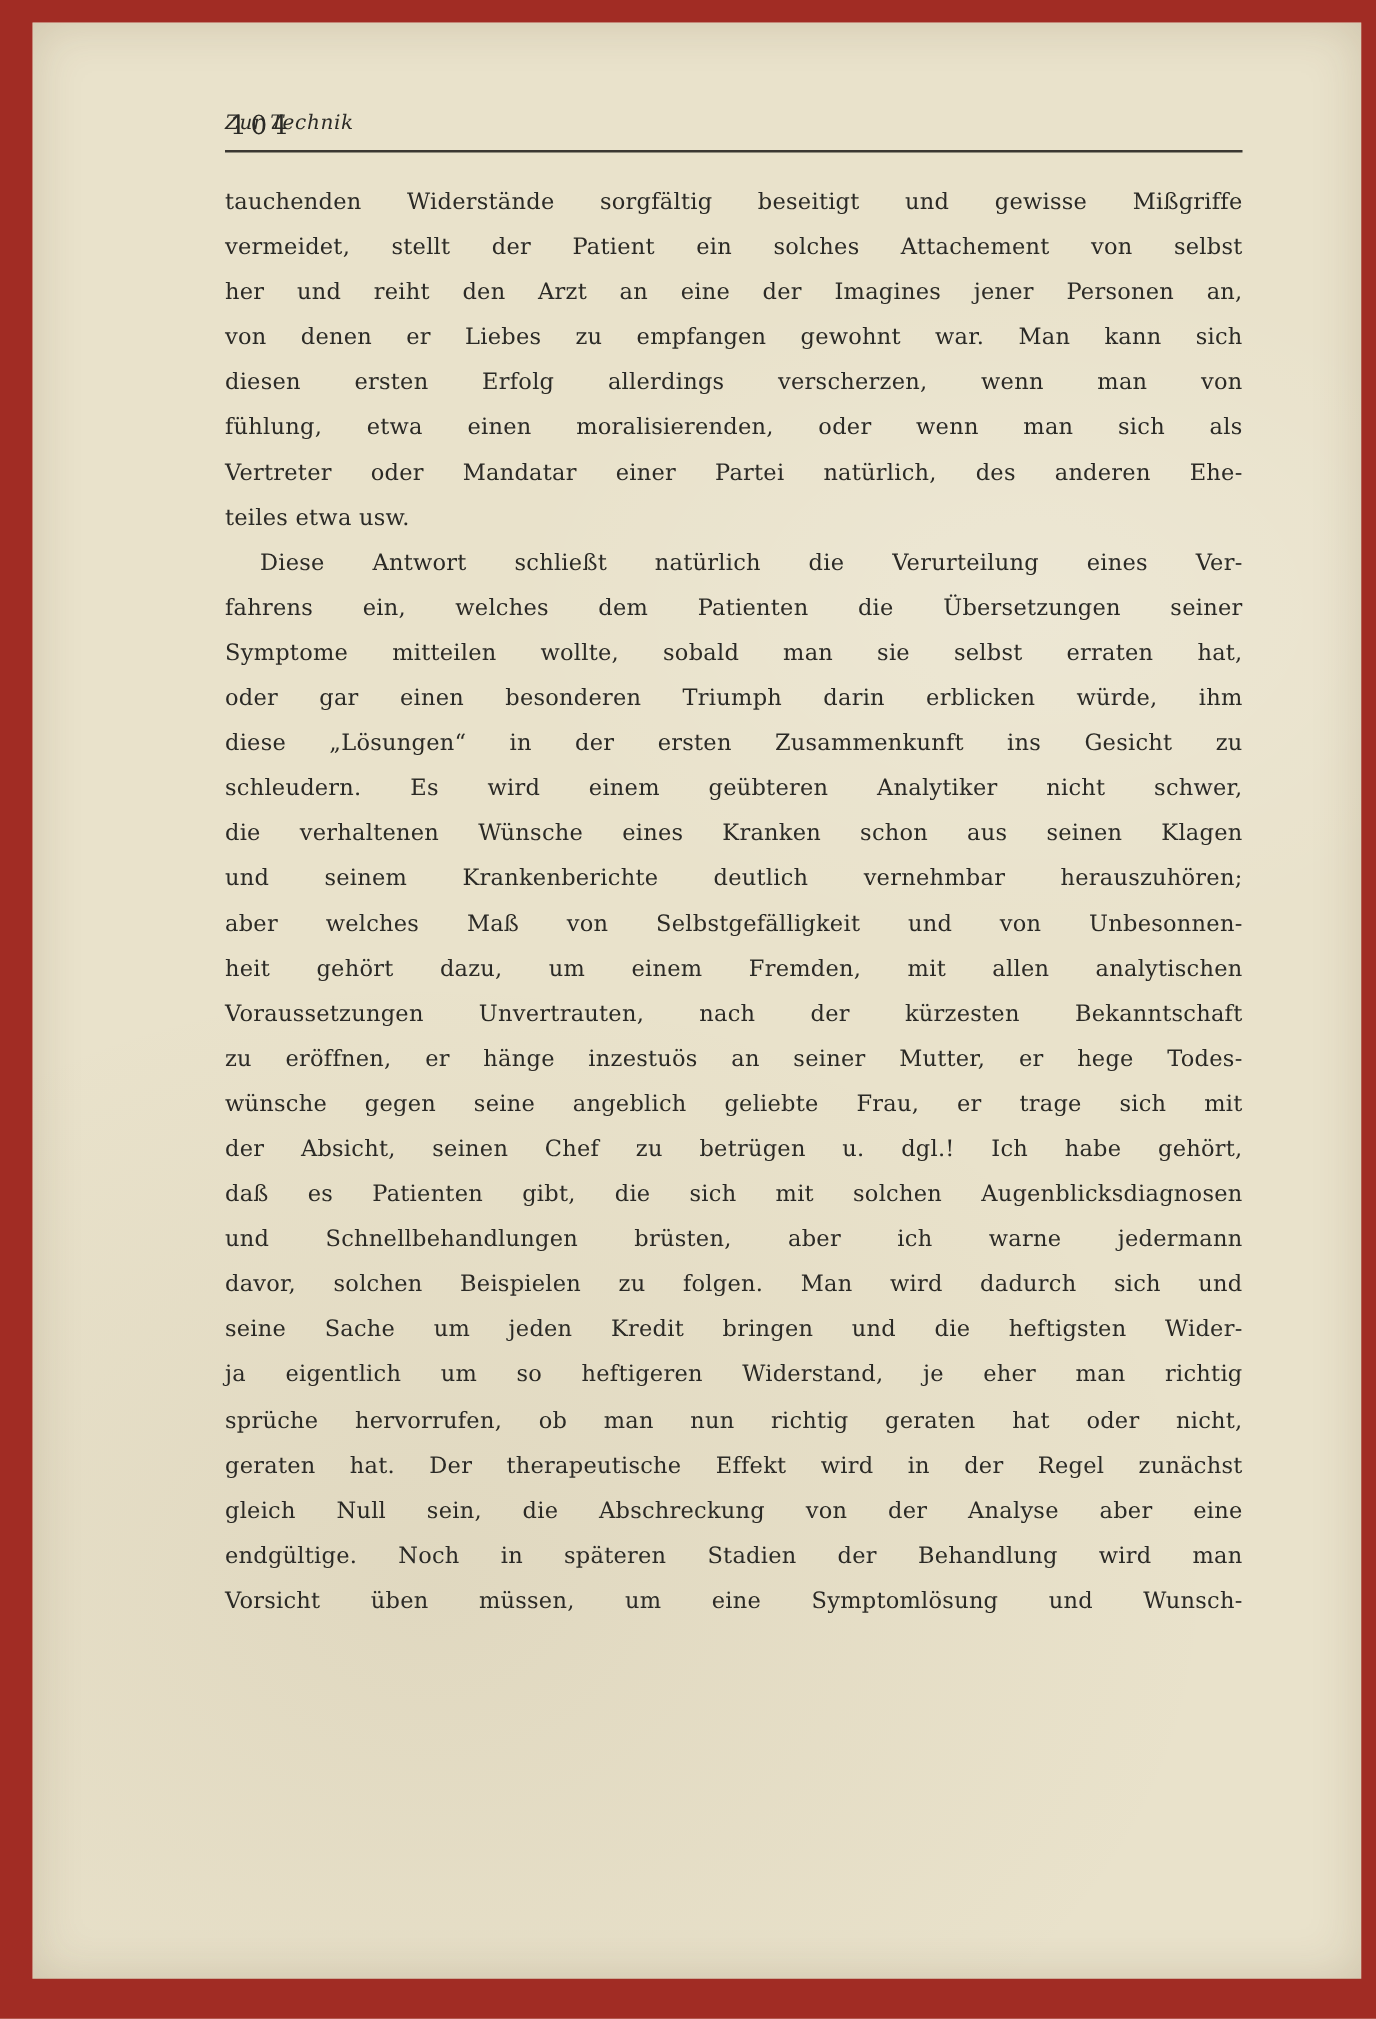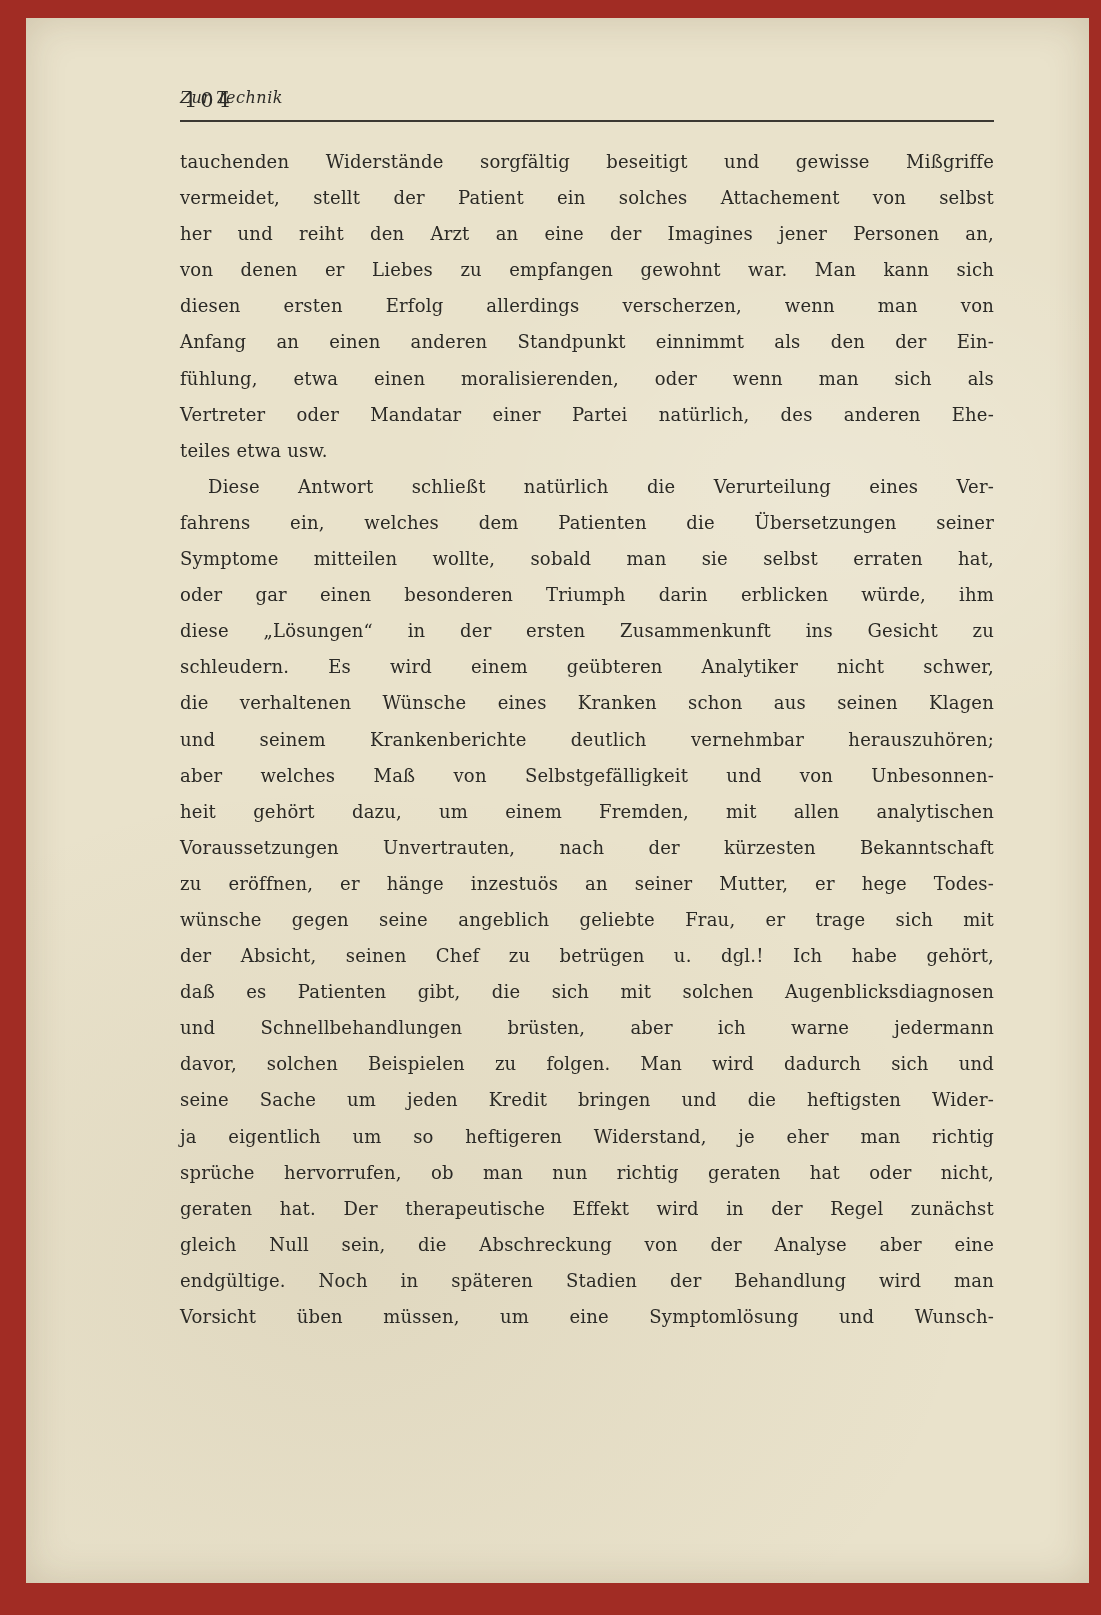--- a/index.html
+++ b/index.html
@@ -90,21 +90,20 @@
       <span class="runhead">Zur Technik</span>
     </div>
     <hr class="rule">
     <div class="text-block">
         <div class="para">
           <div class="line">tauchenden Widerstände sorgfältig beseitigt und gewisse Mißgriffe</div>
           <div class="line">vermeidet, stellt der Patient ein solches Attachement von selbst</div>
           <div class="line">her und reiht den Arzt an eine der Imagines jener Personen an,</div>
           <div class="line">von denen er Liebes zu empfangen gewohnt war. Man kann sich</div>
           <div class="line">diesen ersten Erfolg allerdings verscherzen, wenn man von</div>
-          <div class="line">Anfang an einen anderen Standpunkt einnimmt als den der Ein-</div>
           <div class="line">fühlung, etwa einen moralisierenden, oder wenn man sich als</div>
           <div class="line">Vertreter oder Mandatar einer Partei natürlich, des anderen Ehe-</div>
           <div class="line no-justify">teiles etwa usw.</div>
         </div>
         <div class="para">
           <div class="line indent">Diese Antwort schließt natürlich die Verurteilung eines Ver-</div>
           <div class="line">fahrens ein, welches dem Patienten die Übersetzungen seiner</div>
           <div class="line">Symptome mitteilen wollte, sobald man sie selbst erraten hat,</div>
           <div class="line">oder gar einen besonderen Triumph darin erblicken würde, ihm</div>
           <div class="line">diese „Lösungen“ in der ersten Zusammenkunft ins Gesicht zu</div>

